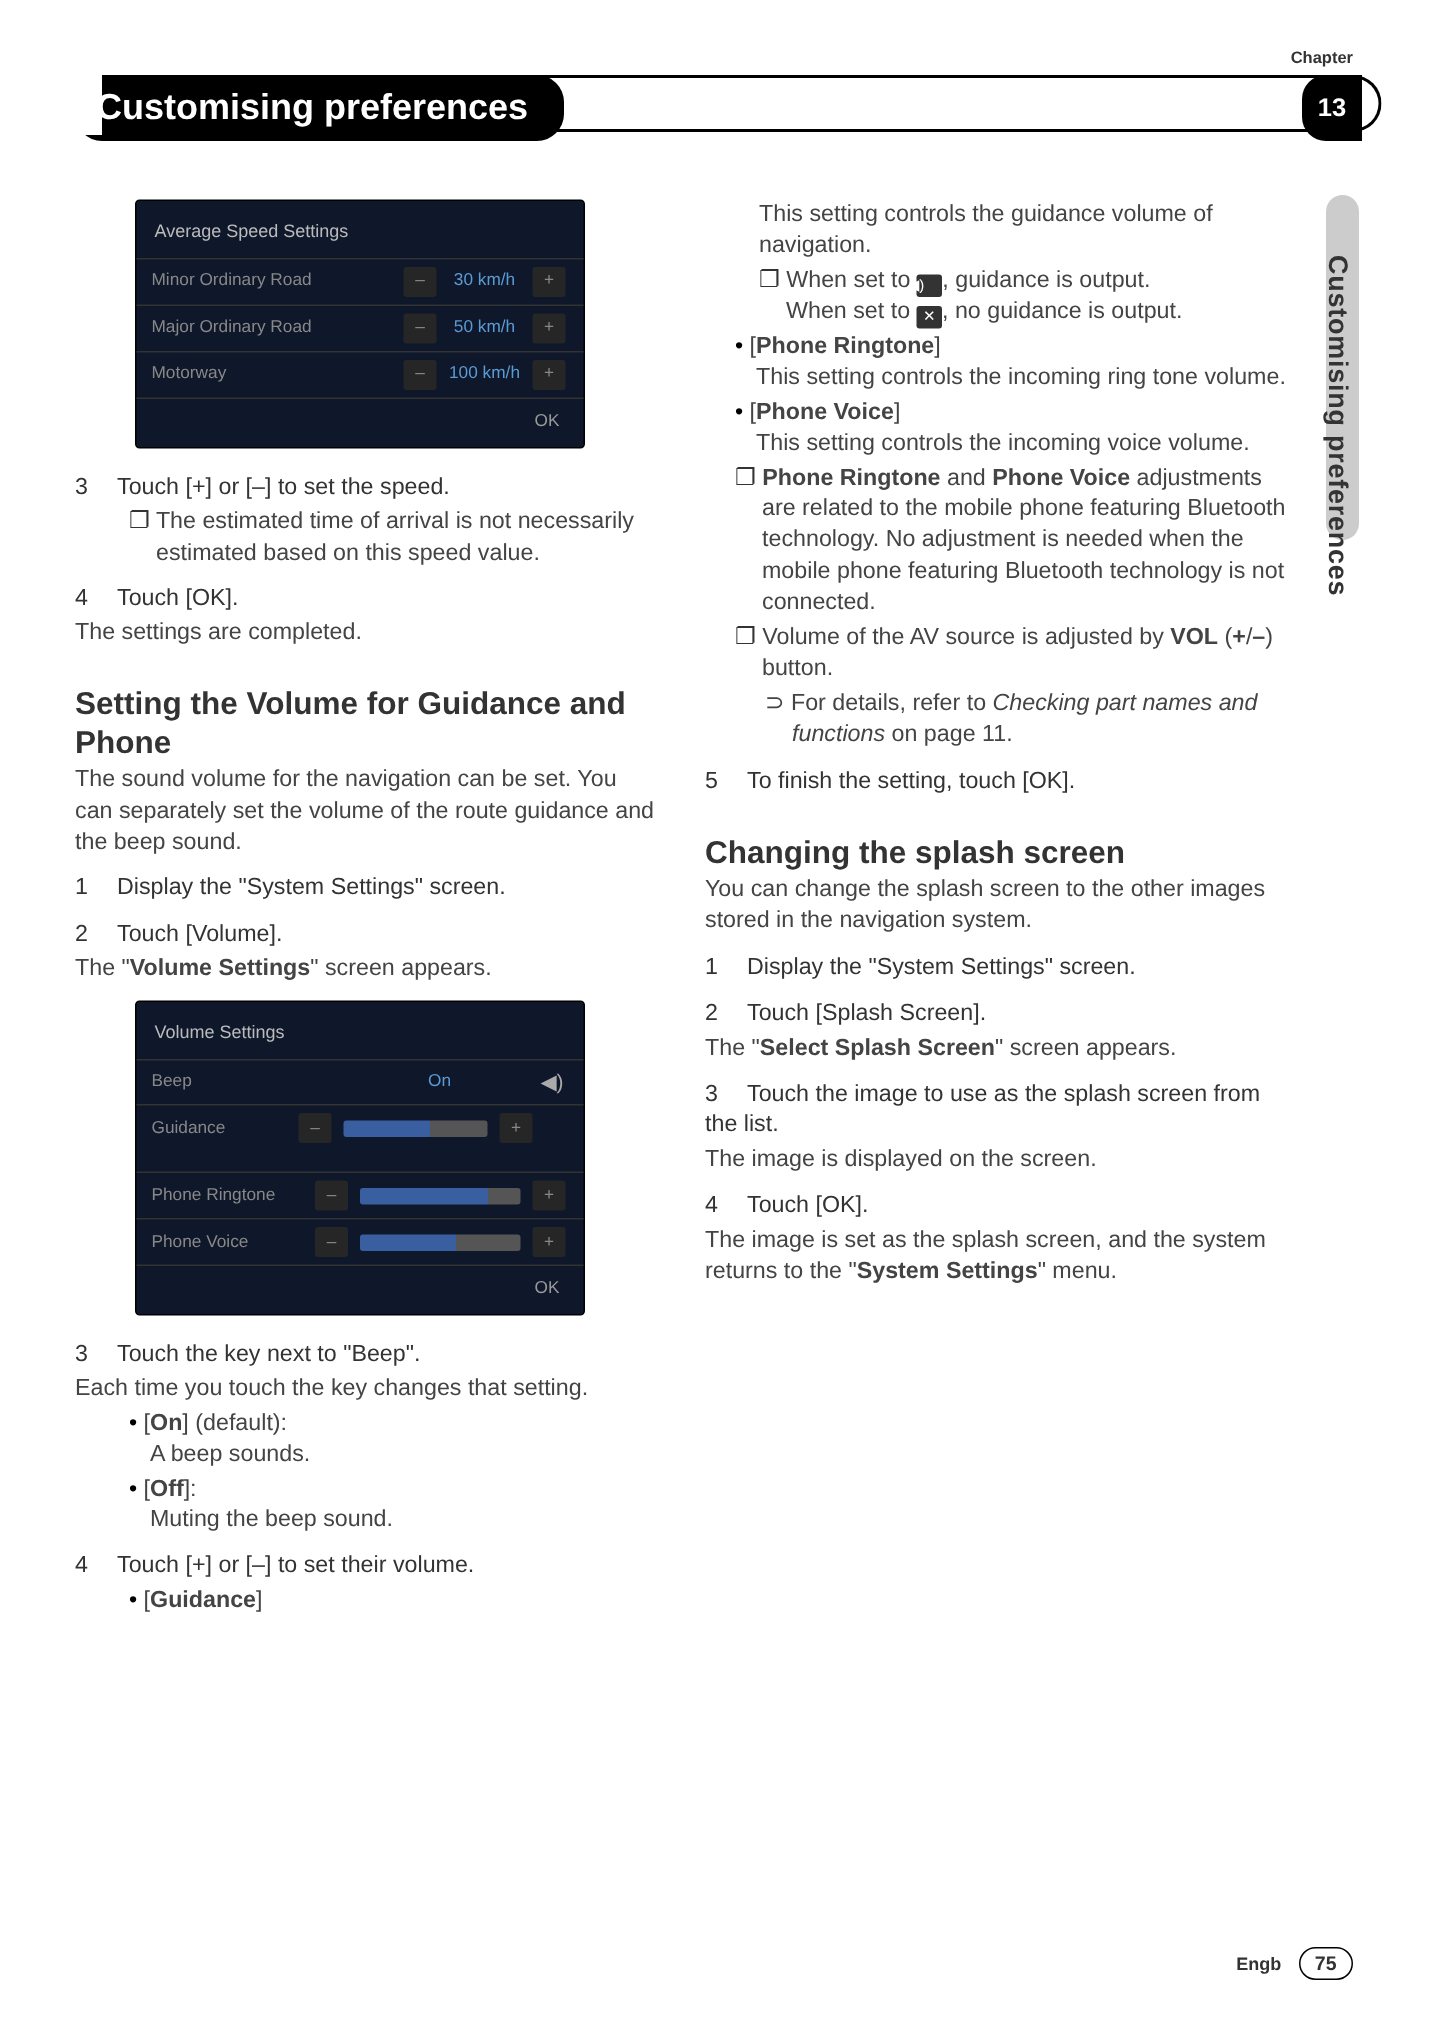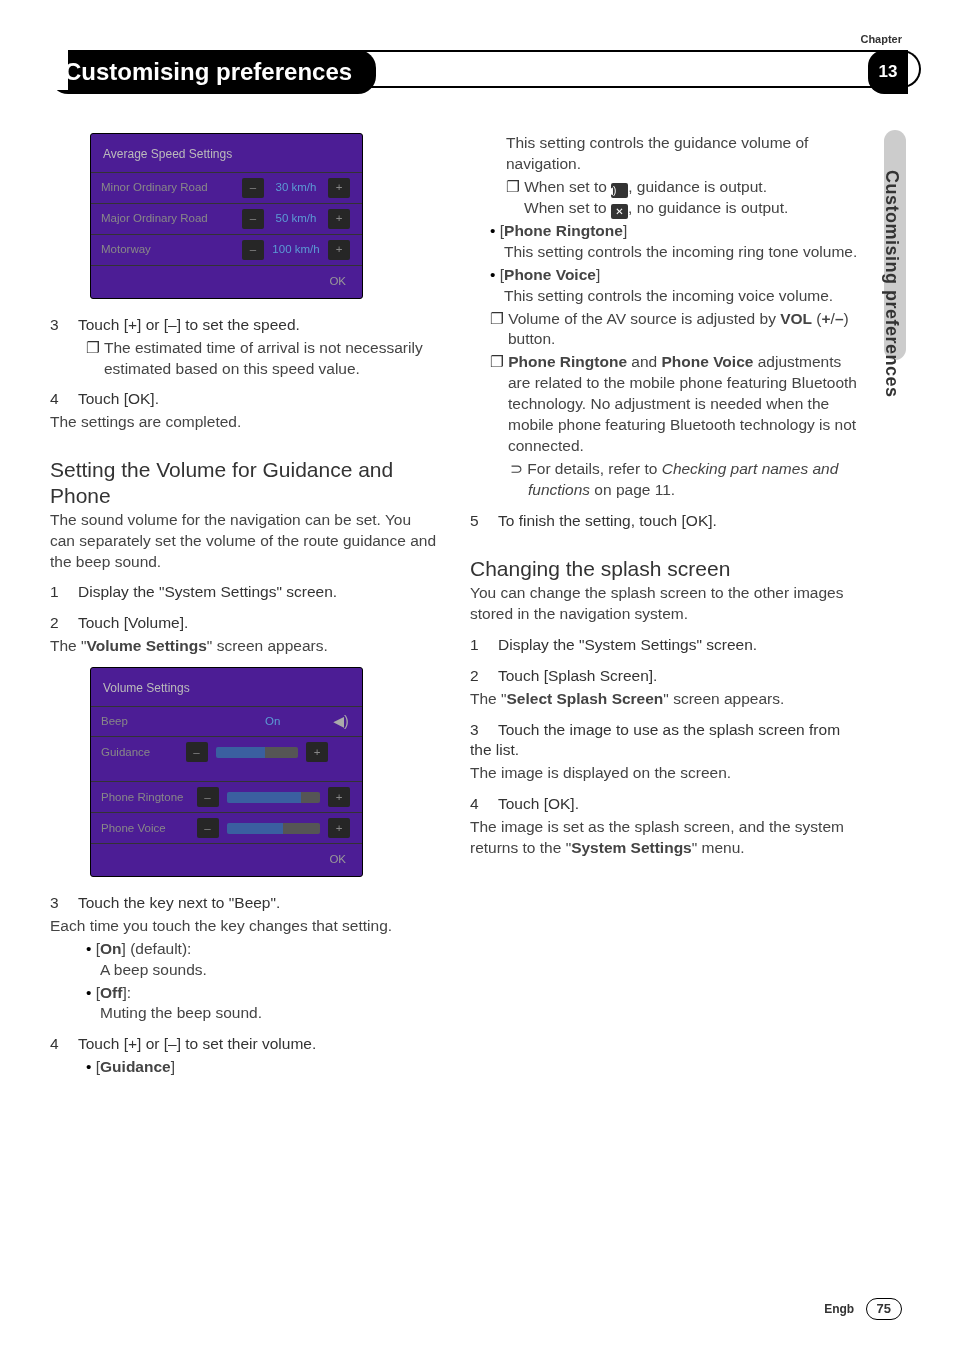--- a/index.html
+++ b/index.html
@@ -5,42 +5,42 @@
   *{box-sizing:border-box;margin:0;padding:0}
   body{font-family:Arial,Helvetica,sans-serif;font-size:15.5px;color:#333;background:#fff;width:954px;line-height:1.35}
   .page{padding:50px 33px 30px 50px;position:relative;min-height:1352px}
   .chapter-hdr{position:absolute;top:32px;right:52px;font-size:11px;font-weight:bold}
   .chapter-badge{position:absolute;top:50px;right:46px;width:40px;height:44px;background:#000;border-radius:16px 0 0 16px;color:#fff;font-weight:bold;font-size:17px;display:flex;align-items:center;justify-content:center}
   .title-pill{display:inline-block;background:#000;color:#fff;font-weight:900;font-size:24px;padding:6px 24px 6px 14px;border-radius:18px}
   .vtab{position:absolute;top:130px;right:48px;width:22px;height:230px;background:#ccc;border-radius:11px}
   .vtext{position:absolute;top:170px;right:50px;writing-mode:vertical-rl;font-weight:900;font-size:18px;letter-spacing:.5px}
   .cols{display:flex;gap:30px;margin-top:45px}
   .col{width:390px}
-  .fig{background:#4c1d95;border:1px solid #000;border-radius:3px;padding:8px 0 0 0;margin:0 0 16px 40px;width:273px;color:#999;font-size:11.5px}
+  .fig{background:#0f172a;border:1px solid #000;border-radius:3px;padding:8px 0 0 0;margin:0 0 16px 40px;width:300px;color:#999;font-size:11.5px}
   .fig-title{color:#bbb;font-size:12px;padding:4px 10px 10px 12px}
   .fig-row{display:flex;align-items:center;padding:5px 10px;border-top:1px solid #333}
   .fig-row .lbl{flex:1;color:#888}
   .pm{width:22px;height:20px;background:#262626;color:#888;display:flex;align-items:center;justify-content:center;border-radius:2px;margin:0 2px}
   .val{width:60px;text-align:center;color:#5b9bd5}
   .fig-ok{text-align:right;padding:8px 16px 8px 0;color:#999;border-top:1px solid #333}
   .on-toggle{flex:1;text-align:center;color:#5b9bd5}
   .vol-row .bar{flex:1;height:11px;margin:0 6px;background:linear-gradient(to right,#3a5fa0 0 60%,#555 60% 100%);border-radius:2px}
   .spk{width:22px;text-align:center;color:#aaa;font-size:14px}
   .vol-row.f .bar{background:linear-gradient(to right,#3a5fa0 0 80%,#555 80% 100%)}
   .step{font-weight:normal;margin-top:10px}
   .step .n{display:inline-block;width:28px}
   p.body{margin-top:2px;color:#444}
   .note{margin-left:36px;text-indent:-18px;padding-left:18px;color:#444;margin-top:2px}
   .note::before{content:"❐ ";color:#333}
   .bullet{margin-left:36px;text-indent:-14px;padding-left:14px;color:#444;margin-top:2px}
   .bullet::before{content:"• ";color:#000}
   .sub{margin-left:50px;color:#444}
   .arrow{margin-left:56px;text-indent:-18px;padding-left:18px;color:#444;margin-top:2px}
   .arrow::before{content:"⊃ "}
-  h2{font-weight:400;font-size:21px;margin-top:24px;line-height:1.2}
+  h2{font-weight:700;font-size:21px;margin-top:24px;line-height:1.2}
   .b{font-weight:bold}
   .ic{display:inline-block;width:17px;height:15px;background:#333;color:#fff;font-size:10px;text-align:center;line-height:15px;vertical-align:-2px;border-radius:2px}
   .foot{position:absolute;bottom:32px;right:52px;font-size:12px}
   .foot .pn{display:inline-block;border:1.5px solid #000;border-radius:12px;padding:1px 10px;margin-left:8px;font-weight:bold;font-size:13px}
   .title-wrap{position:relative;height:38px}
   .title-arc{position:absolute;left:0;right:0;top:0;height:38px;border:2px solid #000;border-radius:20px;border-left:none}
   .title-arc-inner{position:absolute;left:-2px;top:-2px;bottom:-2px;width:20px;background:#fff}
 </style>
 </head>
 <body>
@@ -144,23 +144,23 @@
       <p class="sub" style="margin-left:36px">This setting controls the guidance volume of navigation.</p>
       <p class="note"><span>When set to </span><span class="ic">◀)</span><span>, guidance is output.</span></p>
       <p class="sub" style="margin-left:54px"><span>When set to </span><span class="ic">✕</span><span>, no guidance is output.</span></p>
 
       <p class="bullet" style="margin-left:20px">[<span class="b">Phone Ringtone</span>]</p>
       <p class="sub" style="margin-left:34px">This setting controls the incoming ring tone volume.</p>
 
       <p class="bullet" style="margin-left:20px">[<span class="b">Phone Voice</span>]</p>
       <p class="sub" style="margin-left:34px">This setting controls the incoming voice volume.</p>
 
+      <p class="note" style="margin-left:20px"><span class="b">Phone Ringtone</span><span> and </span><span class="b">Phone Voice</span><span> adjustments are related to the mobile phone featuring Bluetooth technology. No adjustment is needed when the mobile phone featuring Bluetooth technology is not connected.</span></p>
+
       <p class="note" style="margin-left:20px"><span>Volume of the AV source is adjusted by </span><span class="b">VOL</span><span> (</span><span class="b">+</span><span>/</span><span class="b">–</span><span>) button.</span></p>
-
-      <p class="note" style="margin-left:20px"><span class="b">Phone Ringtone</span><span> and </span><span class="b">Phone Voice</span><span> adjustments are related to the mobile phone featuring Bluetooth technology. No adjustment is needed when the mobile phone featuring Bluetooth technology is not connected.</span></p>
       <p class="arrow" style="margin-left:40px"><span>For details, refer to </span><i>Checking part names and functions</i><span> on page 11.</span></p>
 
       <p class="step"><span class="n">5</span><span>To finish the setting, touch [OK].</span></p>
 
       <h2>Changing the splash screen</h2>
       <p class="body">You can change the splash screen to the other images stored in the navigation system.</p>
 
       <p class="step"><span class="n">1</span><span>Display the "System Settings" screen.</span></p>
 
       <p class="step"><span class="n">2</span><span>Touch [Splash Screen].</span></p>

